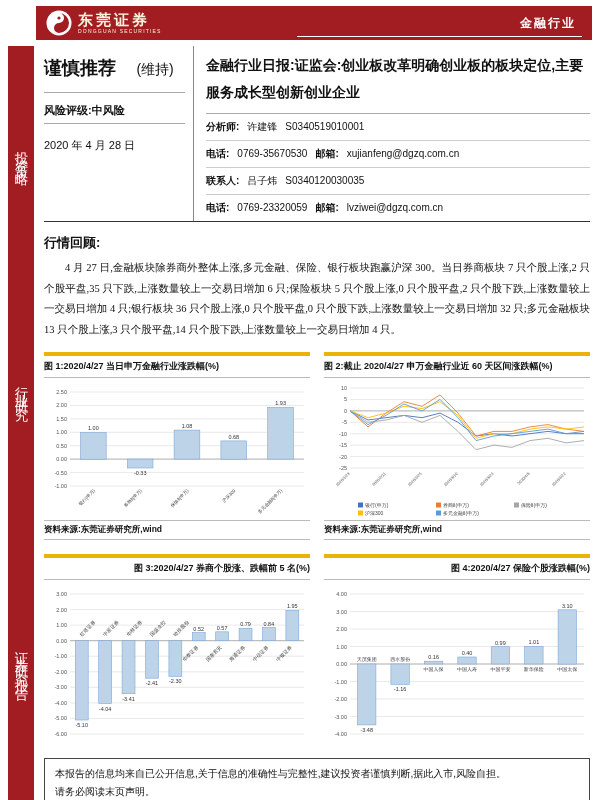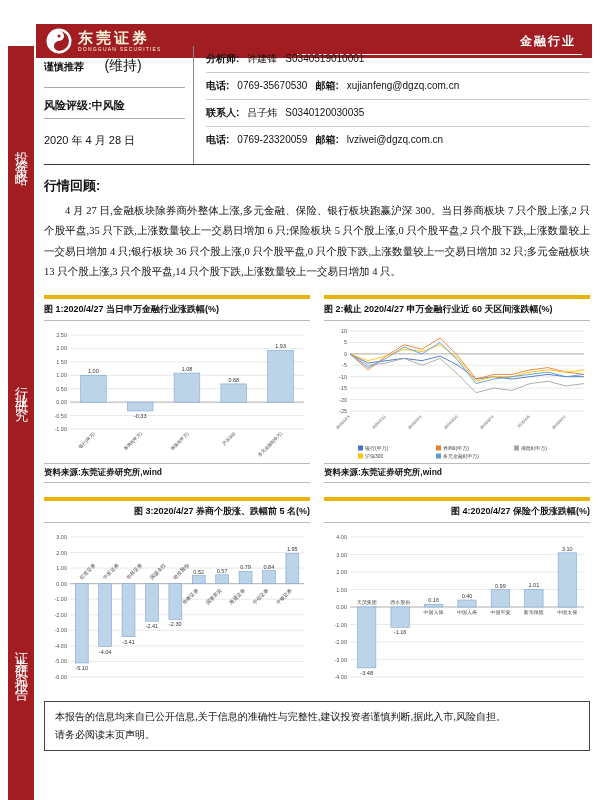--- a/index.html
+++ b/index.html
@@ -1,40 +1,40 @@
 <!DOCTYPE html>
 <html><head>
 <meta charset="utf-8">
 <style>
   :root{ --red:#A21D22; }
   html,body{margin:0;padding:0;background:#fff;}
   body{font-family:"Liberation Sans","DejaVu Sans",sans-serif;color:#111;}
   .page{position:relative;width:600px;height:800px;background:#fff;overflow:hidden;}
 
   
-  .topbar{position:absolute;left:36px;top:24px;right:8px;height:34px;background:var(--red);display:flex;align-items:center;}
+  .topbar{position:absolute;left:36px;top:6px;right:8px;height:34px;background:var(--red);display:flex;align-items:center;}
   .logo-wrap{display:flex;align-items:center;gap:6px;margin-left:10px;}
   .brand-txt{display:flex;flex-direction:column;line-height:1.1;}
   .brand-cn{font-size:15px;font-weight:bold;color:#FBF3DC;letter-spacing:3px;}
   .brand-en{font-size:5px;color:#FBF3DC;letter-spacing:1.2px;}
   .sector{margin-left:auto;margin-right:16px;color:#fff;font-weight:bold;font-size:12px;letter-spacing:2px;}
   .topbar-line{position:absolute;right:10px;bottom:3px;width:285px;height:1px;background:#fff;}
 
   
   .sidebar{position:absolute;left:8px;top:46px;width:26px;height:754px;background:var(--red);}
   .side-label{position:absolute;left:50%;transform:translateX(-50%);writing-mode:vertical-rl;color:#fff;font-size:13.5px;letter-spacing:7px;white-space:nowrap;}
   .side-label.s0{top:95px;} .side-label.s1{top:330px;} .side-label.s2{top:595px;}
 
   
   .main{position:absolute;left:44px;top:46px;width:546px;}
 
   .info-block{display:flex;border-bottom:1.5px solid #333;}
   .info-left{width:150px;border-right:1px solid #888;padding-right:8px;box-sizing:border-box;}
   .rating-row{padding:10px 0 12px;border-bottom:1px solid #aaa;}
-  .rating{font-size:10px;font-weight:bold;margin-top:25px;}
+  .rating{font-size:18px;font-weight:bold;margin-top:25px;}
   .rating-note{font-size:14px;margin-left:16px;}
   .risk-row{padding:10px 0 5px;border-bottom:1px solid #aaa;font-weight:bold;font-size:11px;}
   .date-row{padding:14px 0 16px;font-size:11px;}
   .info-right{flex:1;padding-left:12px;}
   .report-title{font-size:14px;font-weight:bold;line-height:1.9;padding:6px 4px 8px 0;border-bottom:1px solid #aaa;}
   .arow{font-size:10px;padding:6px 0;border-bottom:1px solid #ccc;display:flex;gap:8px;align-items:baseline;flex-wrap:wrap;}
   .arow:last-child{border-bottom:none;}
   .lbl{font-weight:bold;}
 
   .review-heading{font-size:13px;font-weight:bold;margin:12px 0 6px;}
@@ -82,20 +82,21 @@
     <div class="info-block">
       <div class="info-left">
         <div class="rating-row">
           <span class="rating">谨慎推荐</span>
           <span class="rating-note">(维持)</span>
         </div>
         <div class="risk-row">风险评级:中风险</div>
         <div class="date-row">2020 年 4 月 28 日</div>
       </div>
       <div class="info-right">
+        <div class="report-title">金融行业日报:证监会:创业板改革明确创业板的板块定位,主要服务成长型创新创业企业</div>
         <div class="arow">
           <span class="lbl">分析师:</span>
           <span>许建锋</span>
           <span>S0340519010001</span>
         </div>
         <div class="arow">
           <span class="lbl">电话:</span>
           <span>0769-35670530</span>
           <span class="lbl">邮箱:</span>
           <span>xujianfeng@dgzq.com.cn</span>

